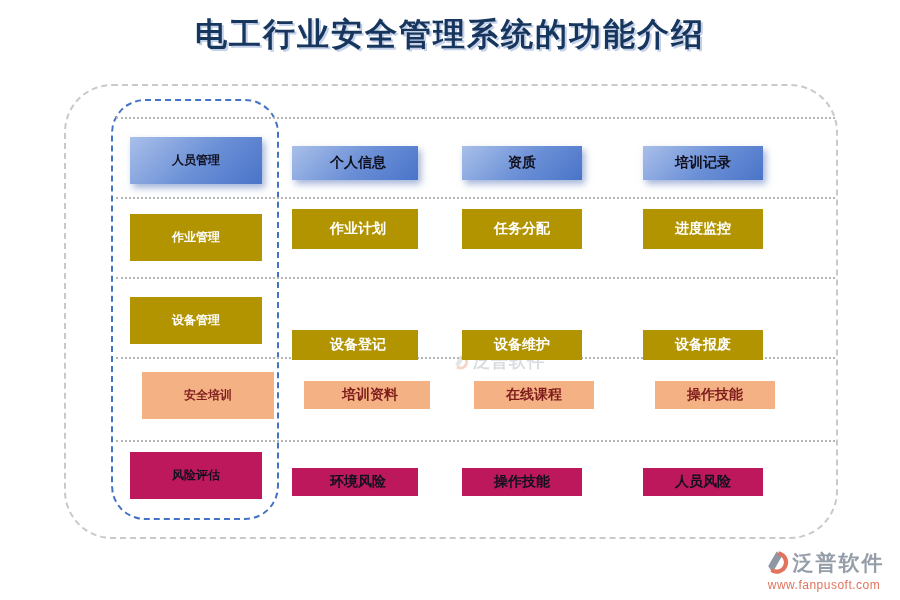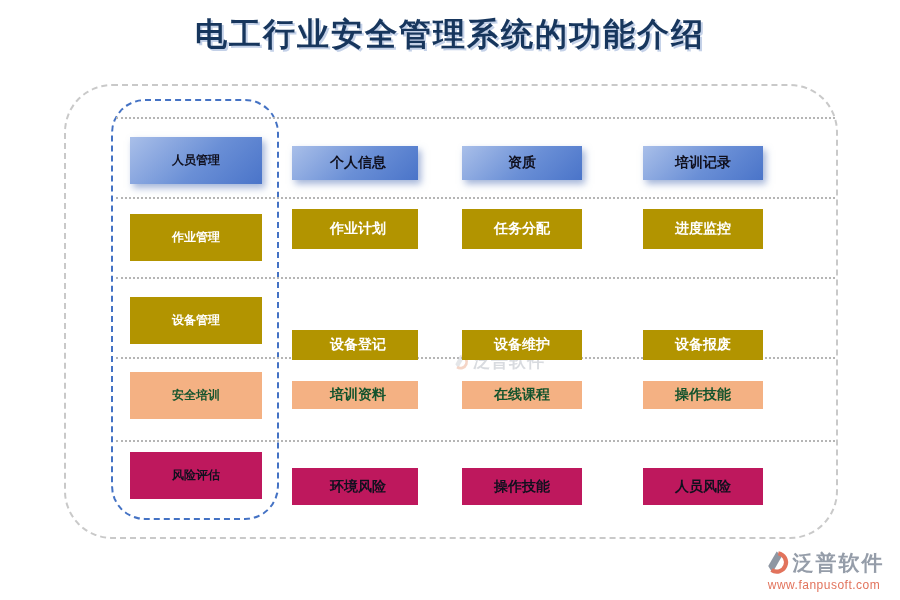--- a/index.html
+++ b/index.html
@@ -31,29 +31,29 @@
   .parent{left:130px;width:132px;height:47px;font-size:12px;}
   .c1{left:292px;width:120px;padding-left:6px;}
   .c2{left:462px;width:120px;}
   .c3{left:643px;width:120px;}
 
   .blue{
     background:linear-gradient(135deg,#A9BfE9 0%,#6A8FD6 55%,#4A74C9 100%);
     color:#10101e;box-shadow:3px 4px 7px rgba(90,120,185,.55);
   }
   .gold{background:#B29400;color:#ffffff;}
-  .peach{background:#F4B183;color:#14532d;}
+  .peach{background:#F4B183;color:#7f1d1d;margin-left:12px;}
   .gray{background:#be185d;color:#10101e;}
 
   .p1{top:137px}.p2{top:214px}.p3{top:297px}.p4{top:372px}.p5{top:452px}
   .r1s{top:146px;height:34px;}
   .r2s{top:209px;height:40px;}
   .r3s{top:306px;height:30px;margin-top:24px;}
   .r4s{top:381px;height:28px;}
-  .r5s{top:468px;height:37px;}
+  .r5s{top:468px;height:28px;}
 
   .watermark{
     position:absolute;left:452px;top:350px;display:flex;align-items:center;gap:3px;
     z-index:1;opacity:.55;font-weight:bold;font-size:17px;color:#b9bec6;
     letter-spacing:1px;
   }
   .watermark svg{opacity:.8;}
 
   .brand{
     position:absolute;left:750px;top:549px;width:148px;z-index:3;

